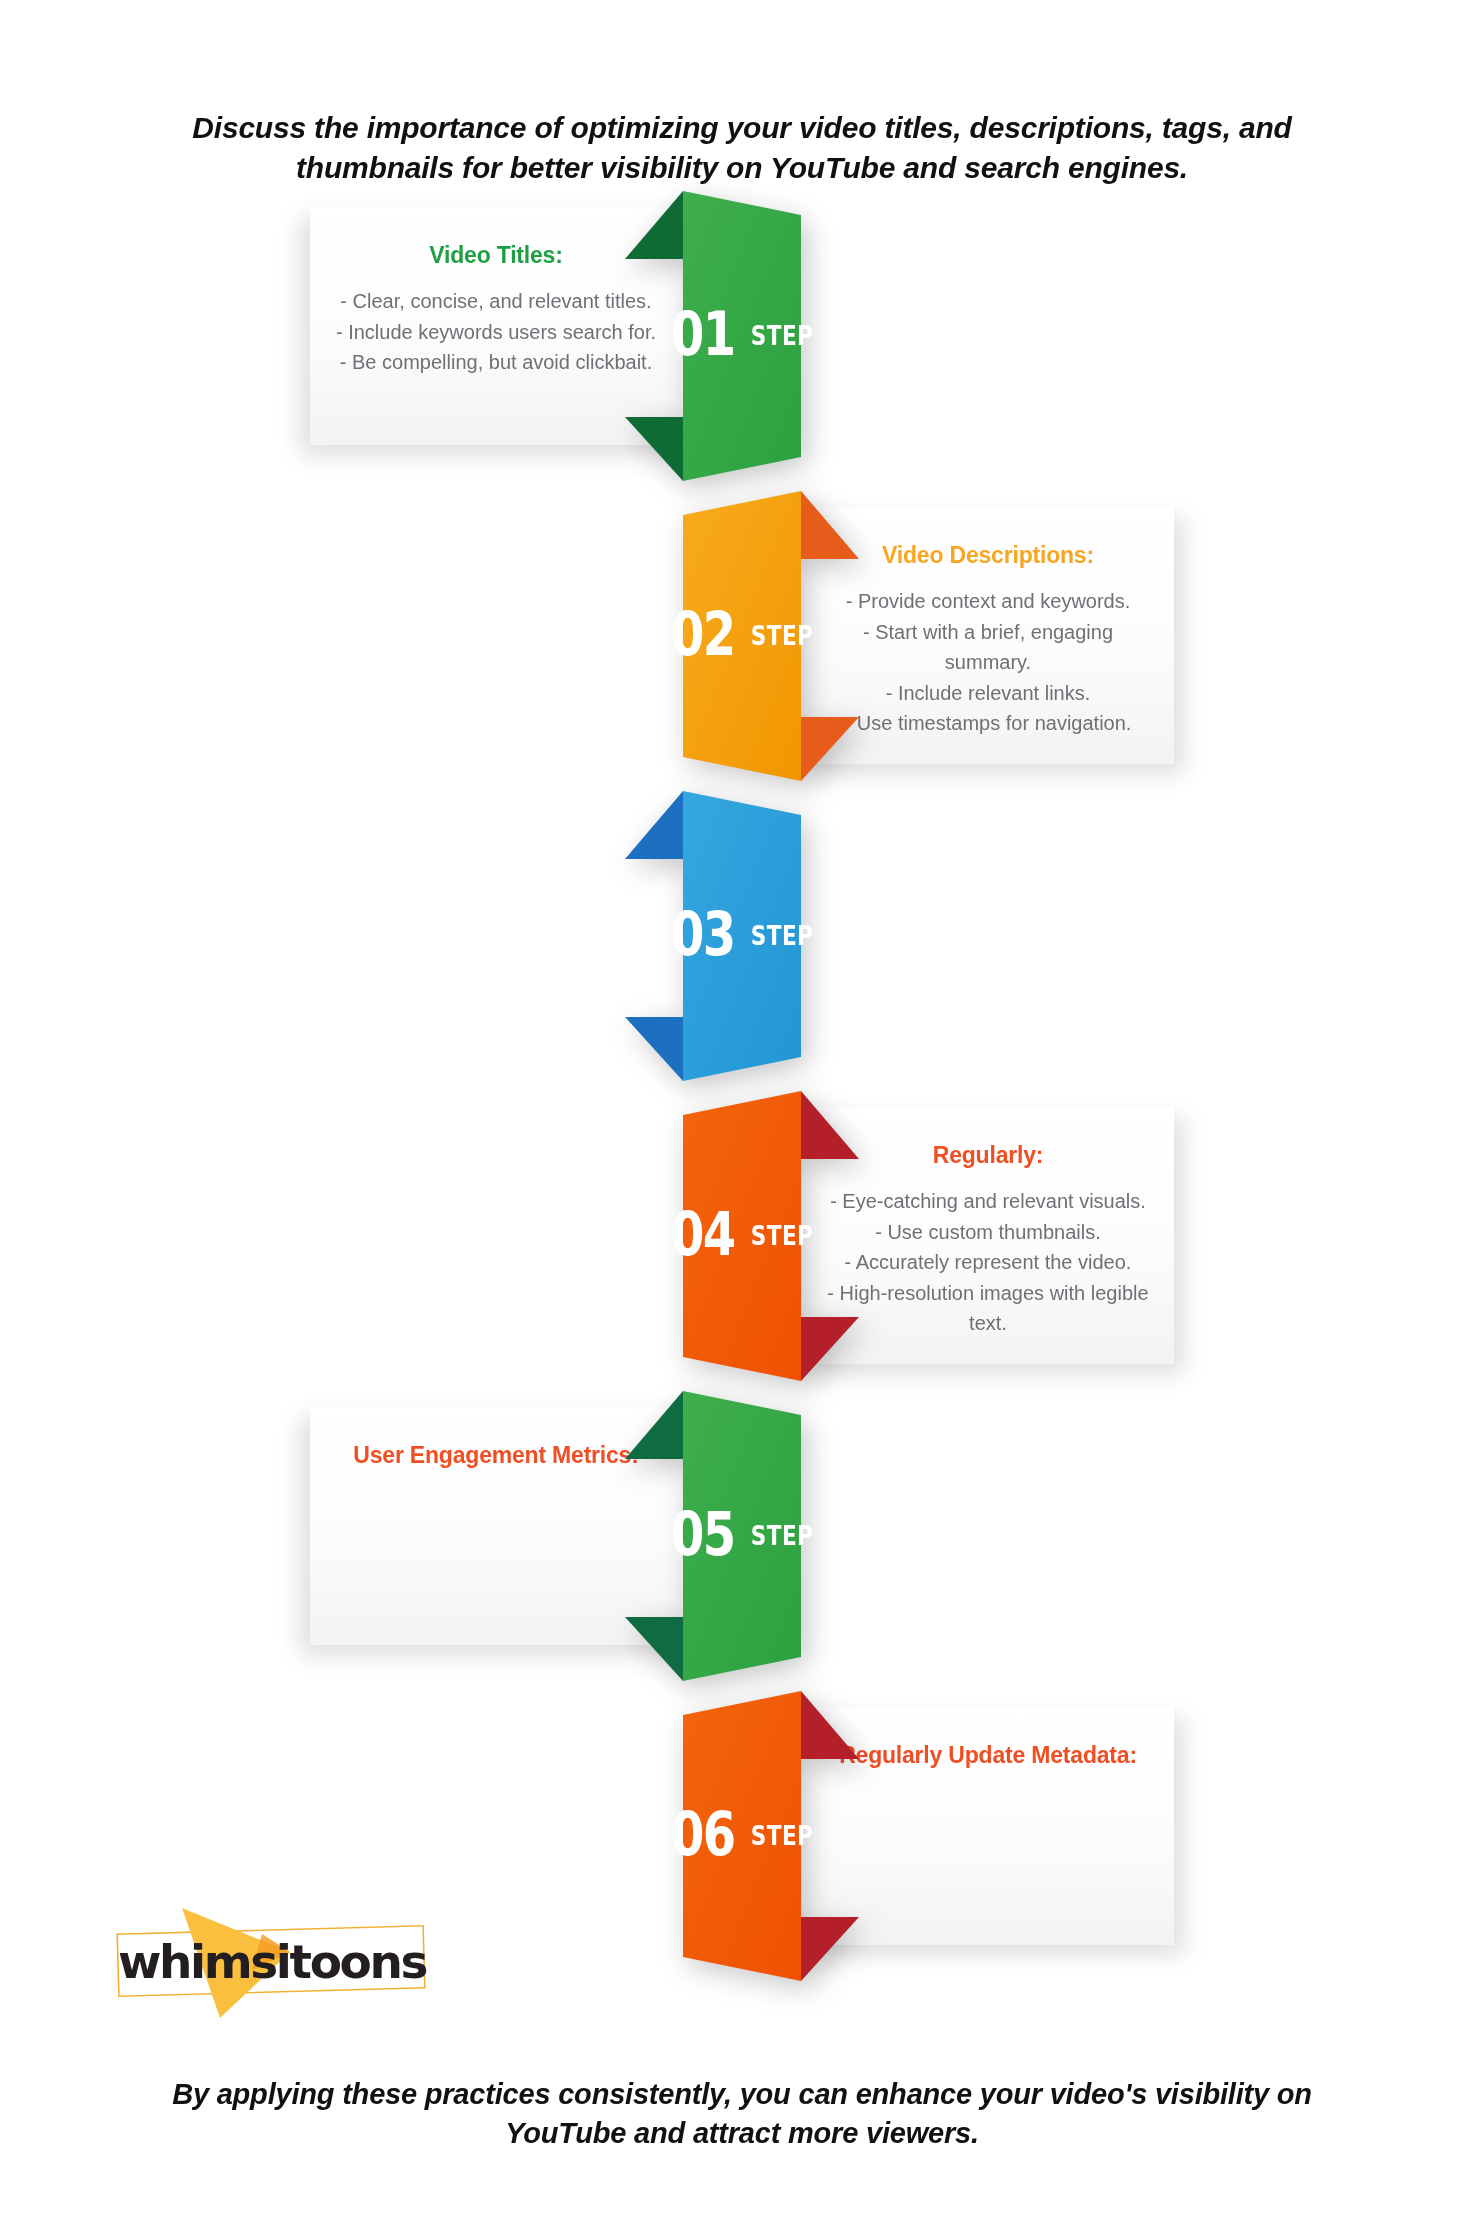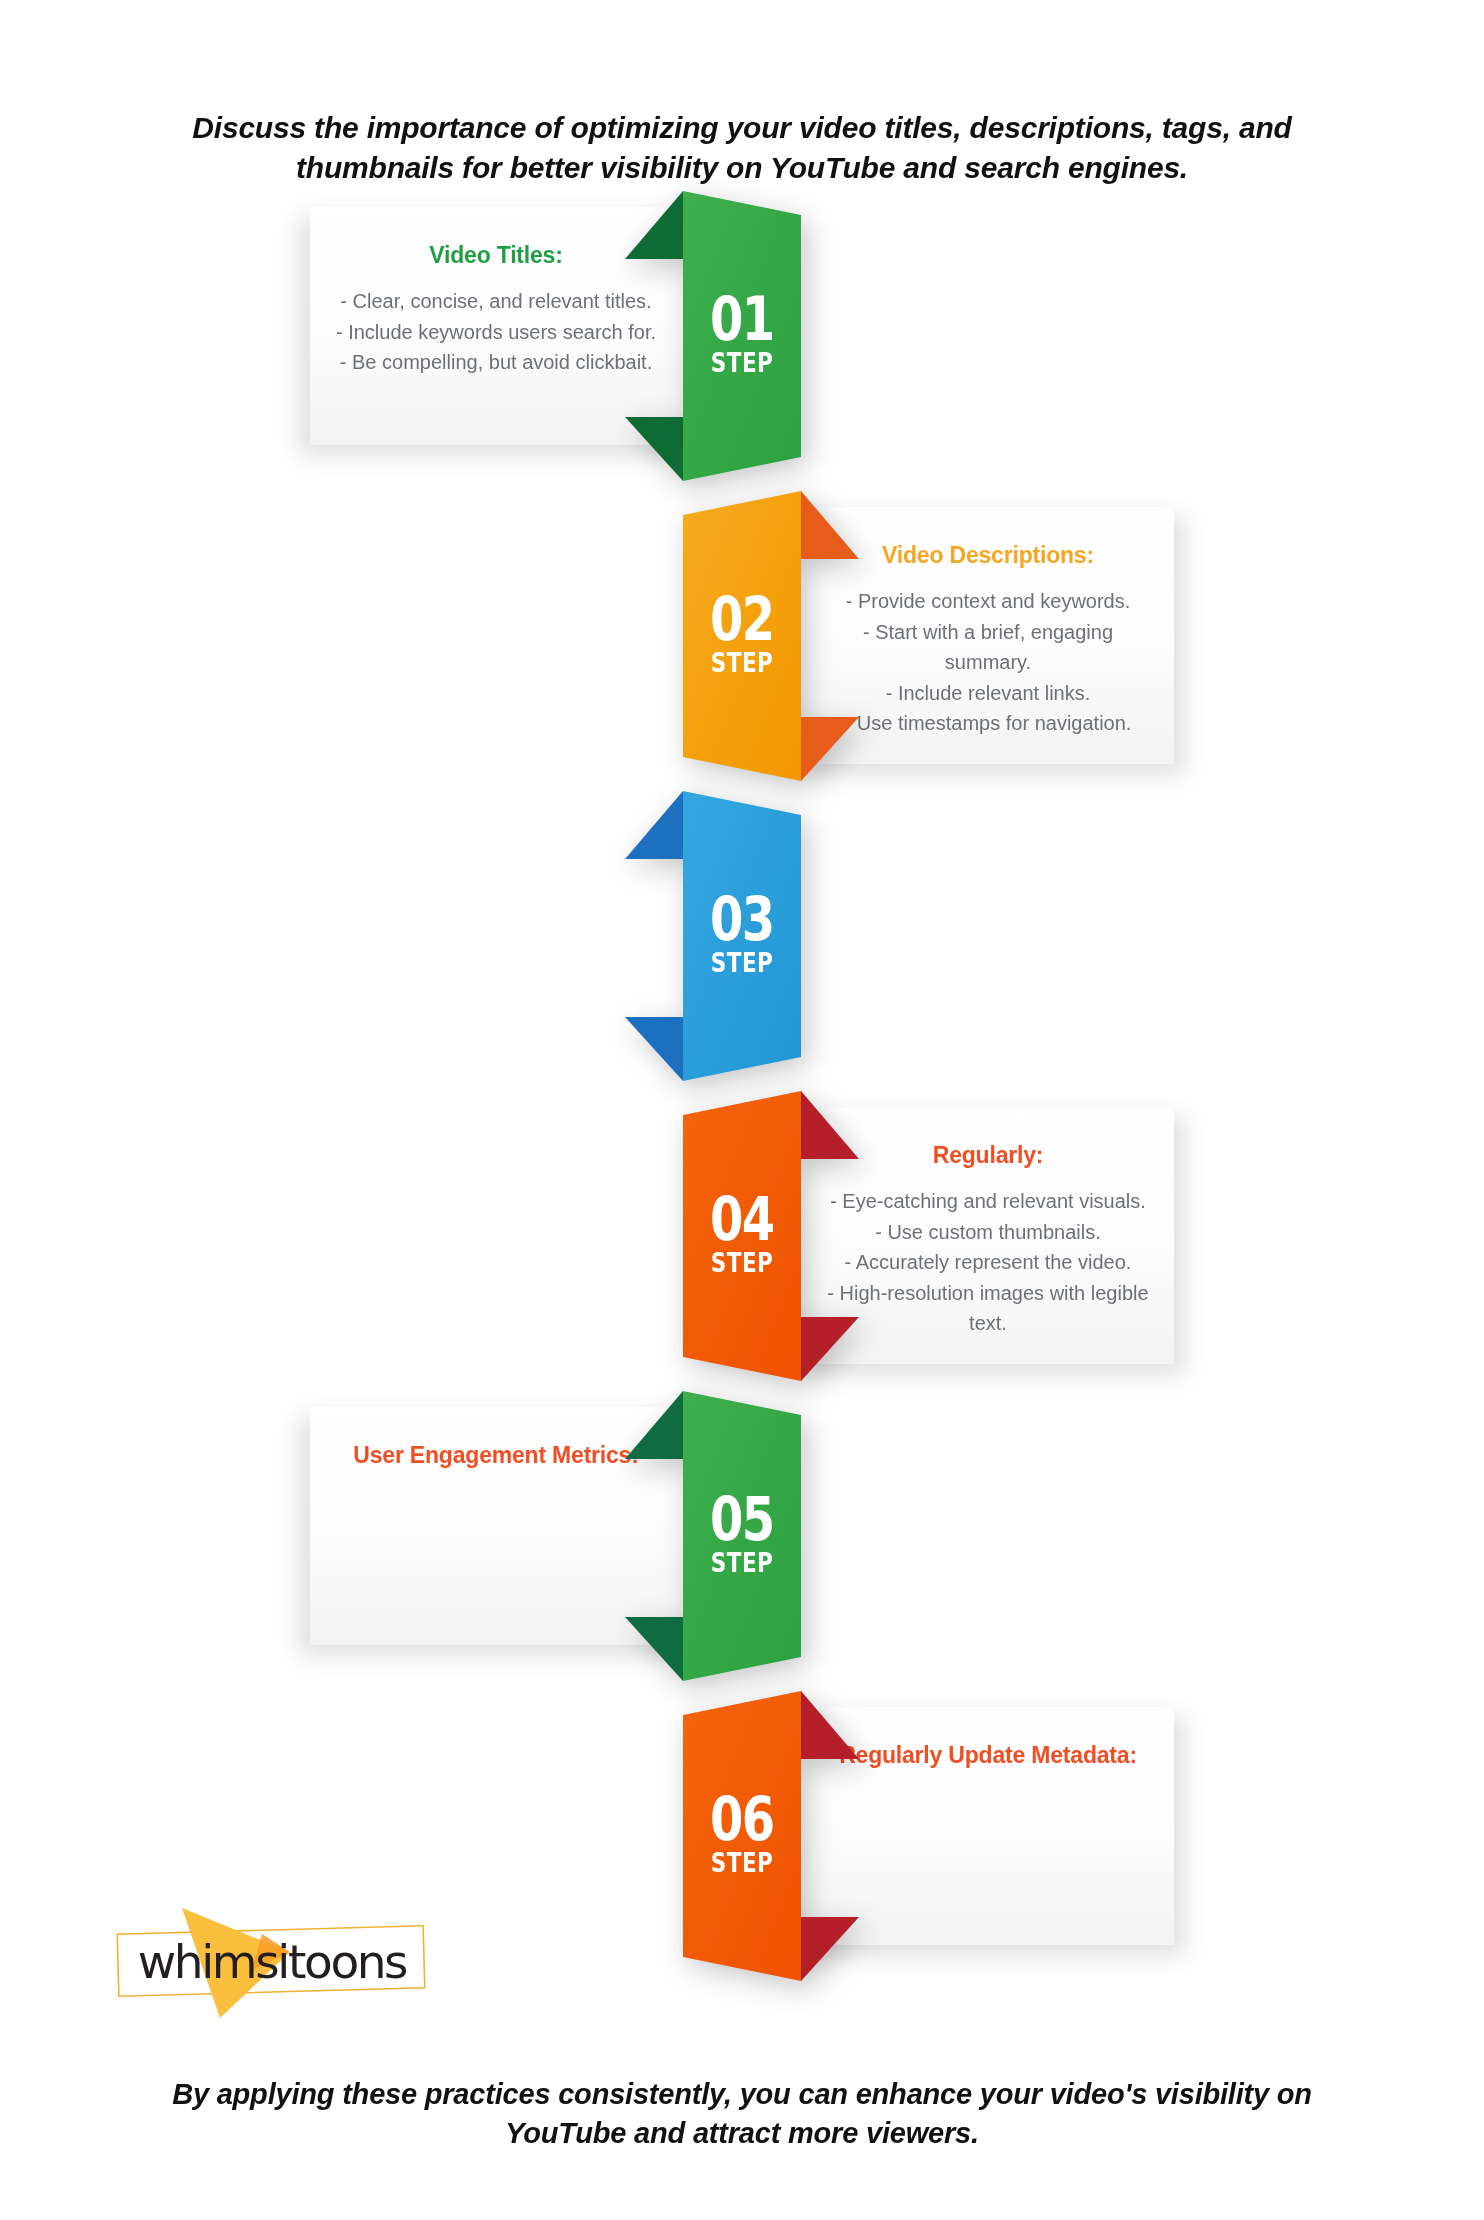--- a/index.html
+++ b/index.html
@@ -60,21 +60,21 @@
   .ribbon svg { display: block; width: 118px; height: 300px; overflow: visible; }
 
   .ribbon-label {
     position: absolute;
     left: 683px;
     top: 0;
     width: 118px;
     height: 300px;
     z-index: 7;
     display: flex;
-    flex-direction: column;
+    flex-direction: row;
     align-items: center;
     justify-content: center;
     pointer-events: none;
   }
   .step-num {
     font-family: "DejaVu Sans", sans-serif;
     font-size: 60px;
     font-weight: bold;
     color: #ffffff;
     line-height: 0.92;
@@ -130,21 +130,21 @@
   }
   .logo svg { display: block; }
   .logo-text {
     position: absolute;
     left: 0;
     top: 44px;
     width: 320px;
     text-align: center;
     font-family: "DejaVu Sans", sans-serif;
     font-size: 47px;
-    font-weight: normal;
+    font-weight: bold;
     letter-spacing: -2.4px;
     color: #231f20;
     z-index: 3;
   }
 
   
   .footer {
     position: absolute;
     top: 2075px;
     left: 110px;

